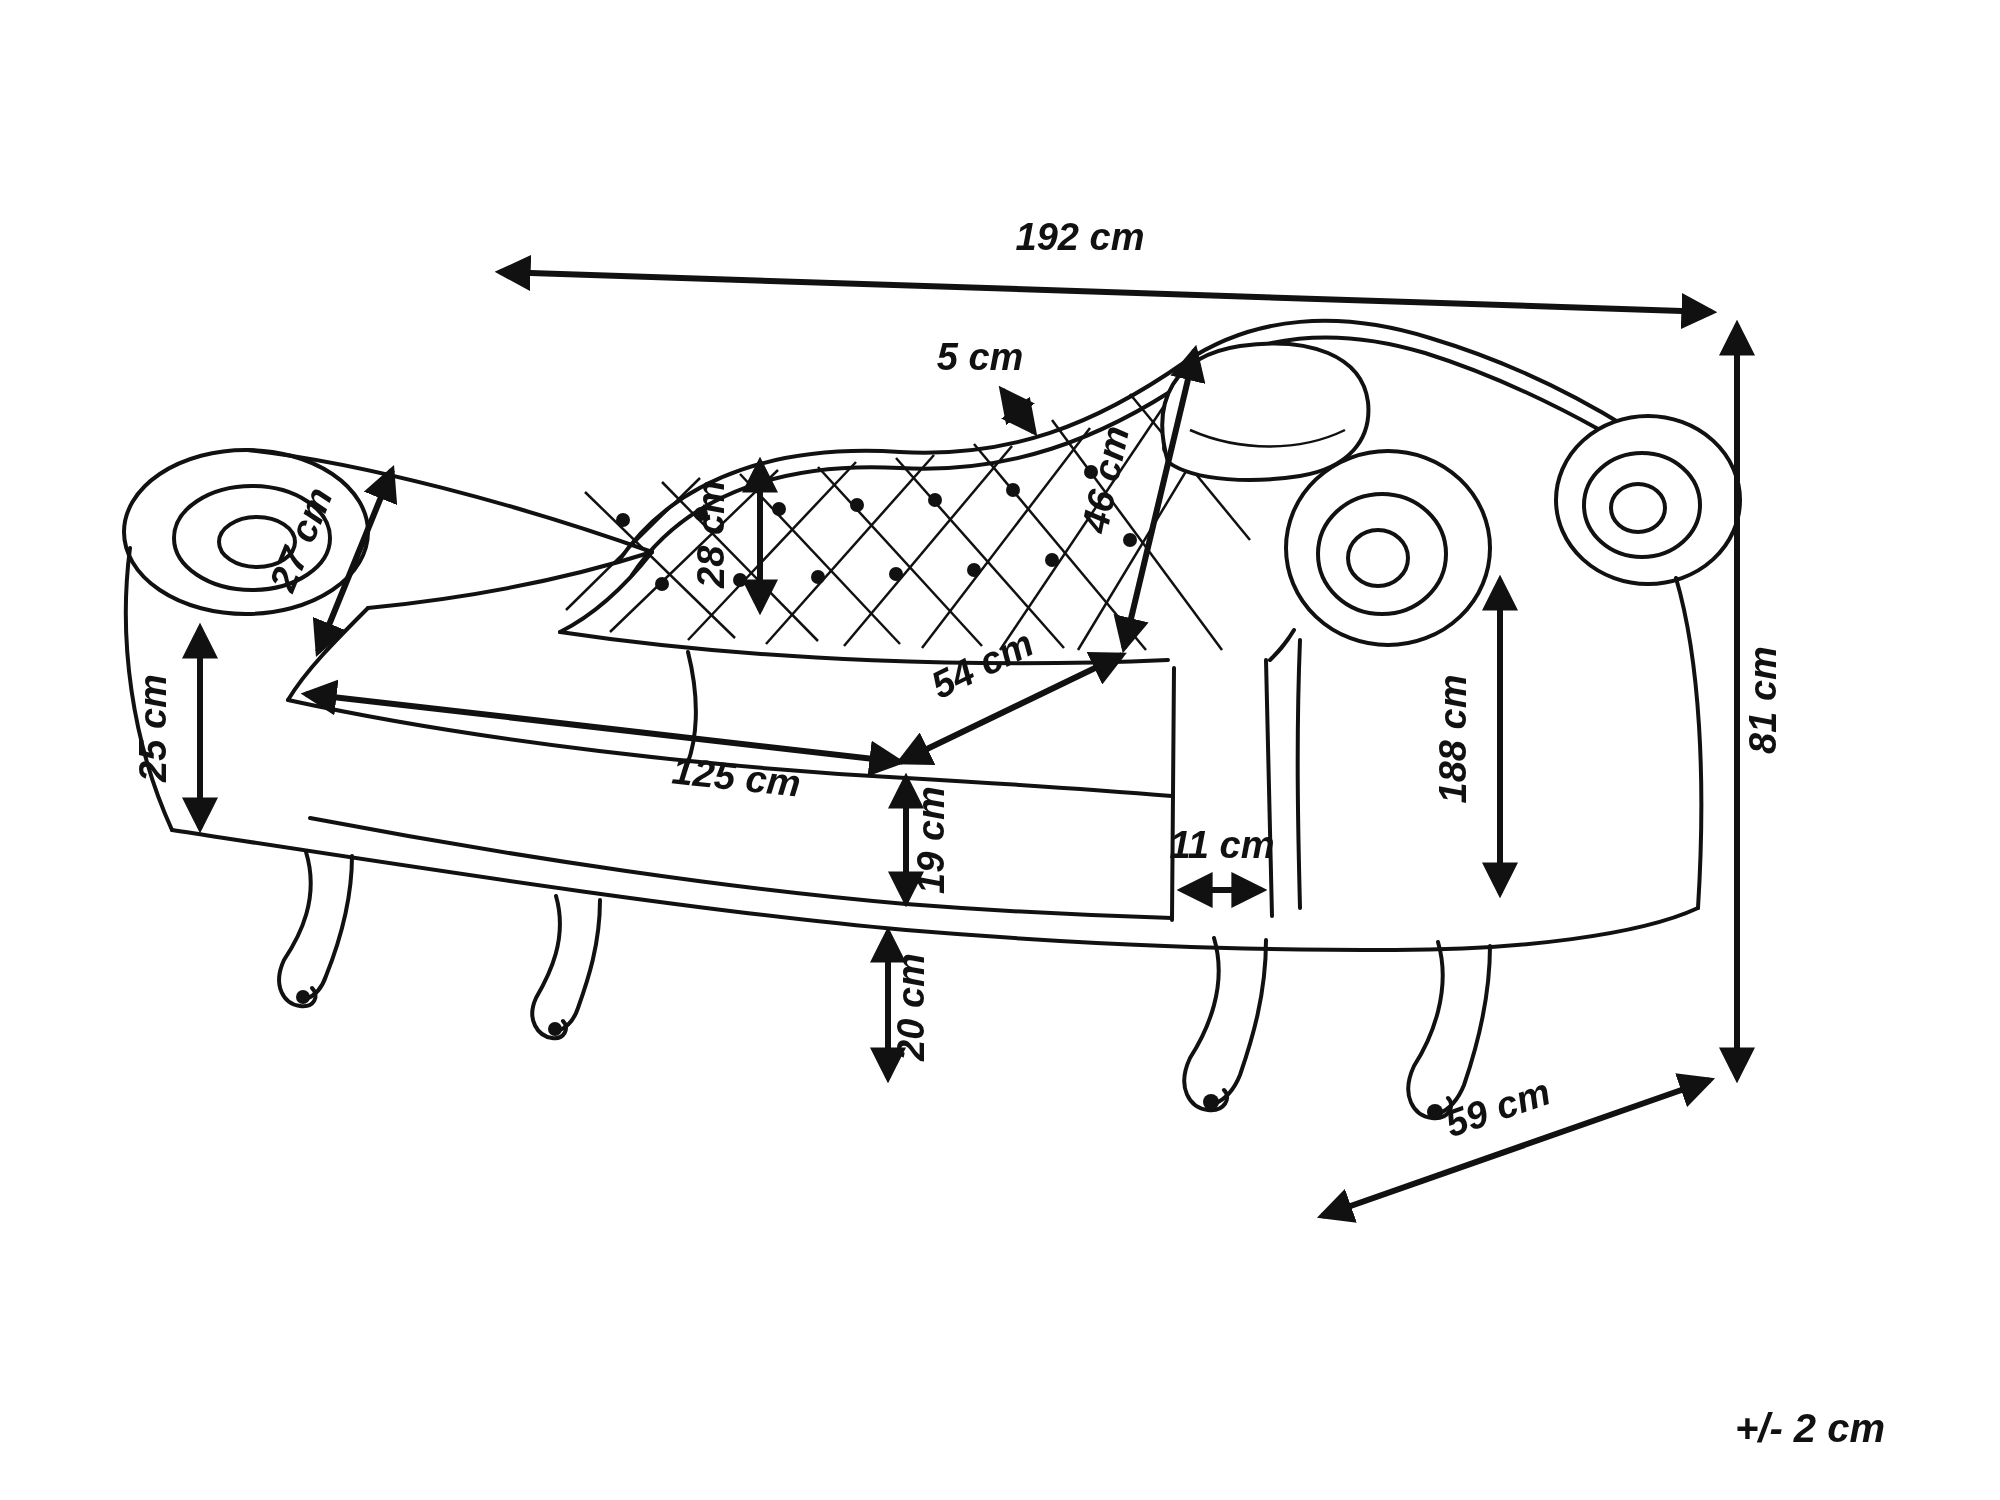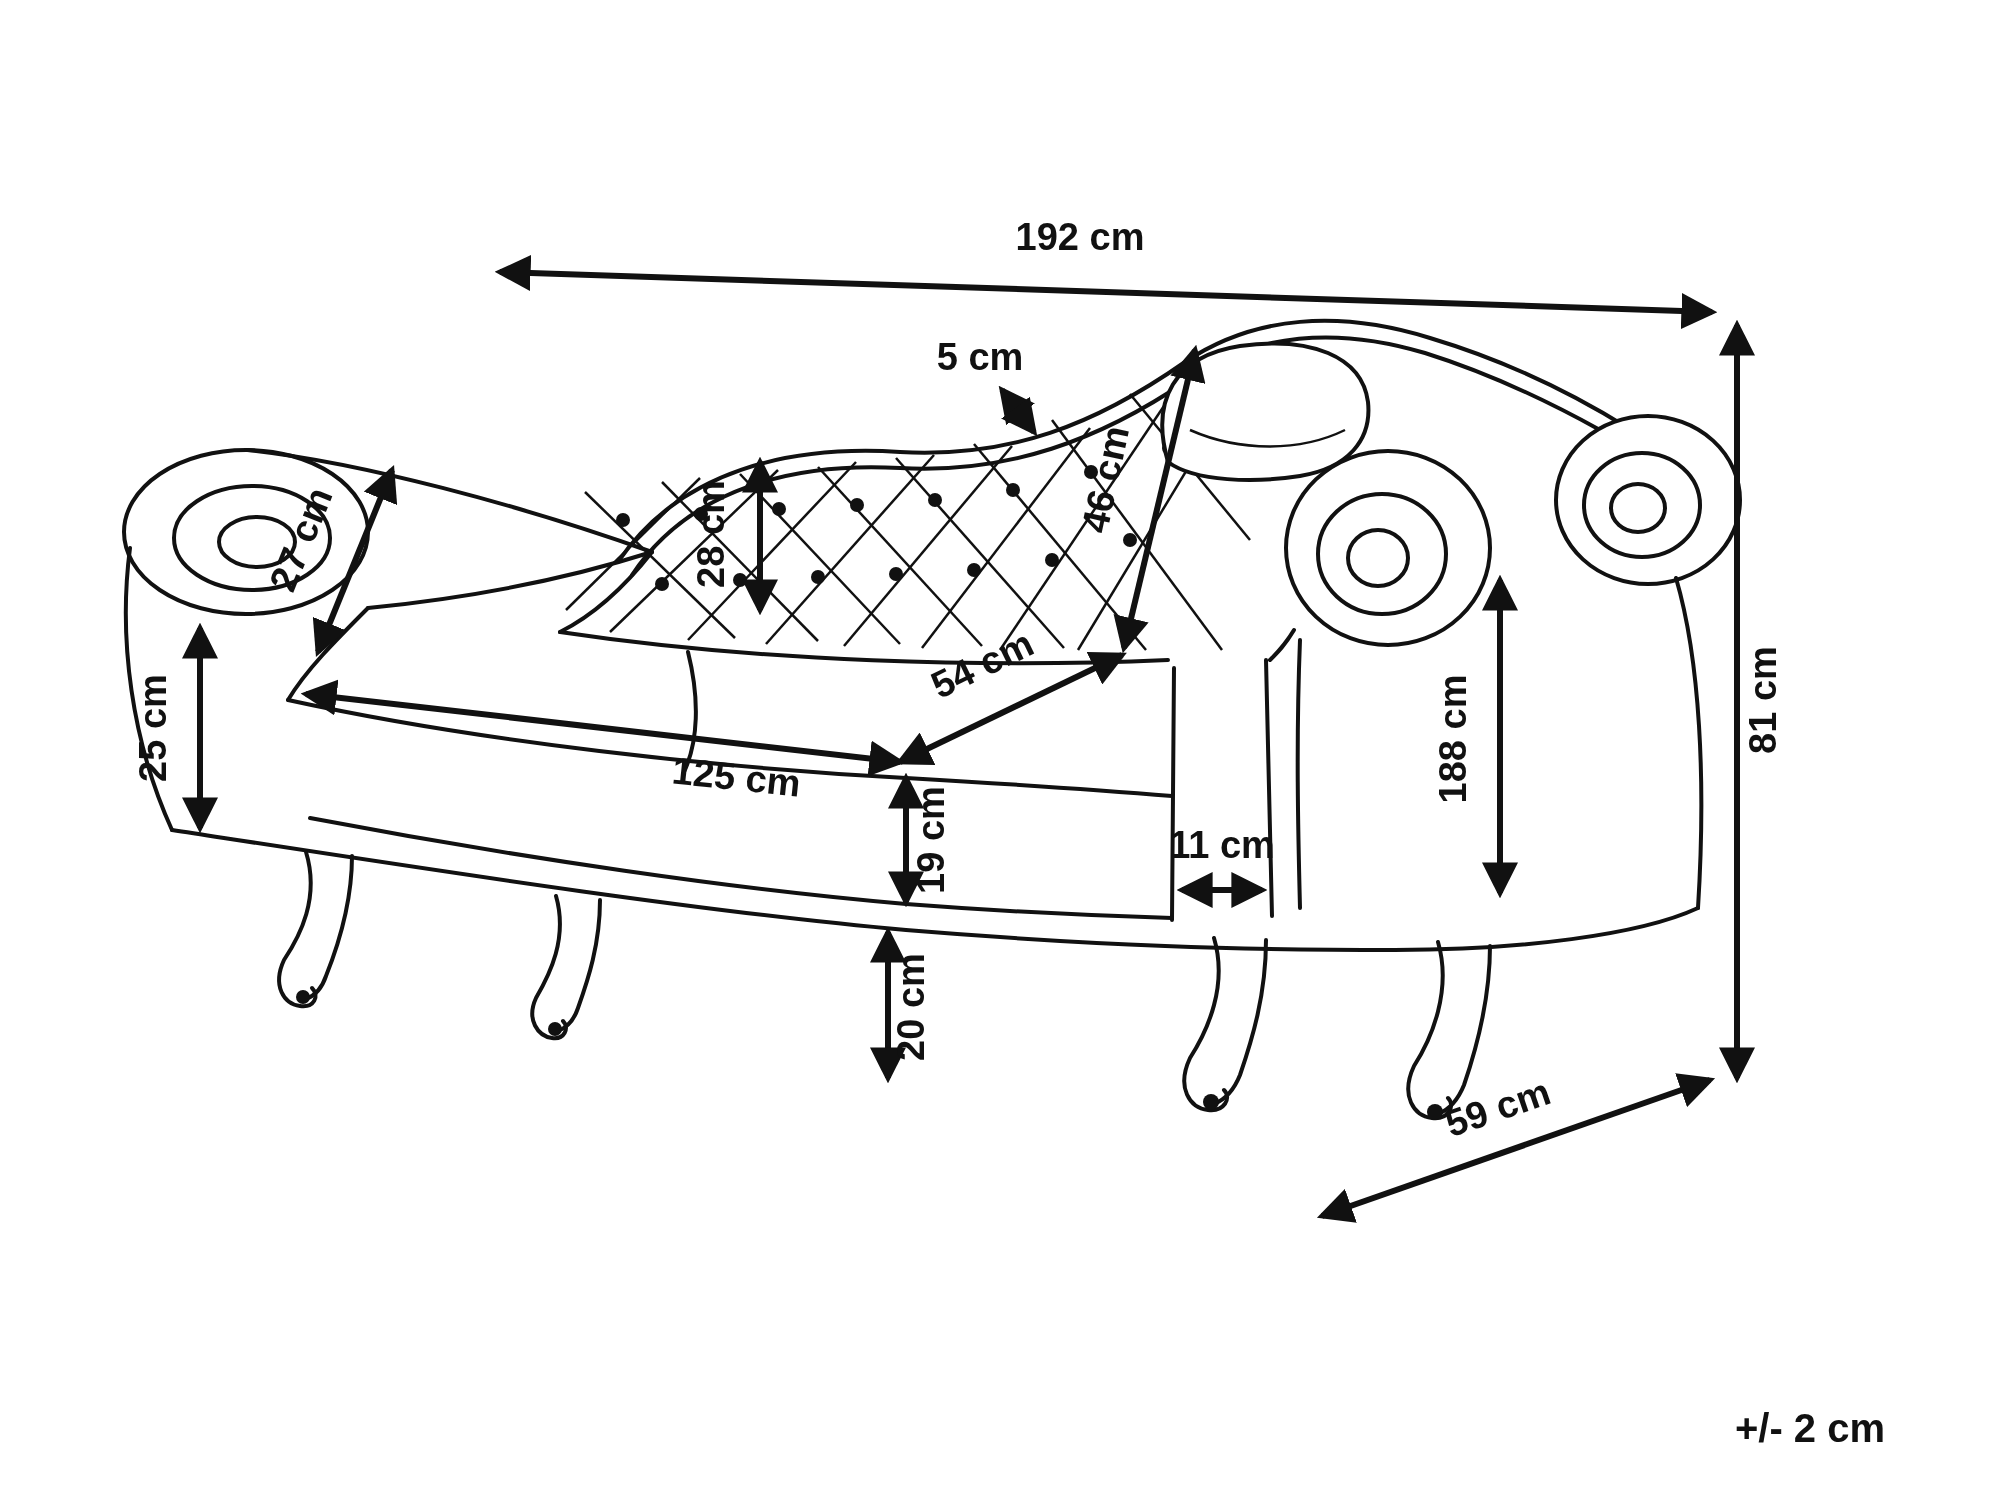--- a/index.html
+++ b/index.html
@@ -2,20 +2,21 @@
 <html><head>
 <meta charset="utf-8">
 <style>
   html,body { margin:0; padding:0; background:#ffffff; }
   .stage {
     position:relative;
     width:2000px; height:1500px;
     background:#ffffff;
     font-family:"Liberation Sans", sans-serif;
     overflow:hidden;
+    font-style:italic;
   }
   svg { display:block; width:2000px; height:1500px; }
   .outline { fill:none; stroke:#111111; stroke-width:4; stroke-linecap:round; stroke-linejoin:round; }
   .fillwhite { fill:#ffffff; stroke:#111111; stroke-width:4; }
   .tuft { fill:none; stroke:#111111; stroke-width:2.5; }
   .btn { fill:#111111; stroke:none; }
   .dim { stroke:#111111; stroke-width:6; fill:none; }
   .dimlabel {
     font-family:"Liberation Sans", sans-serif;
     font-weight:bold;

